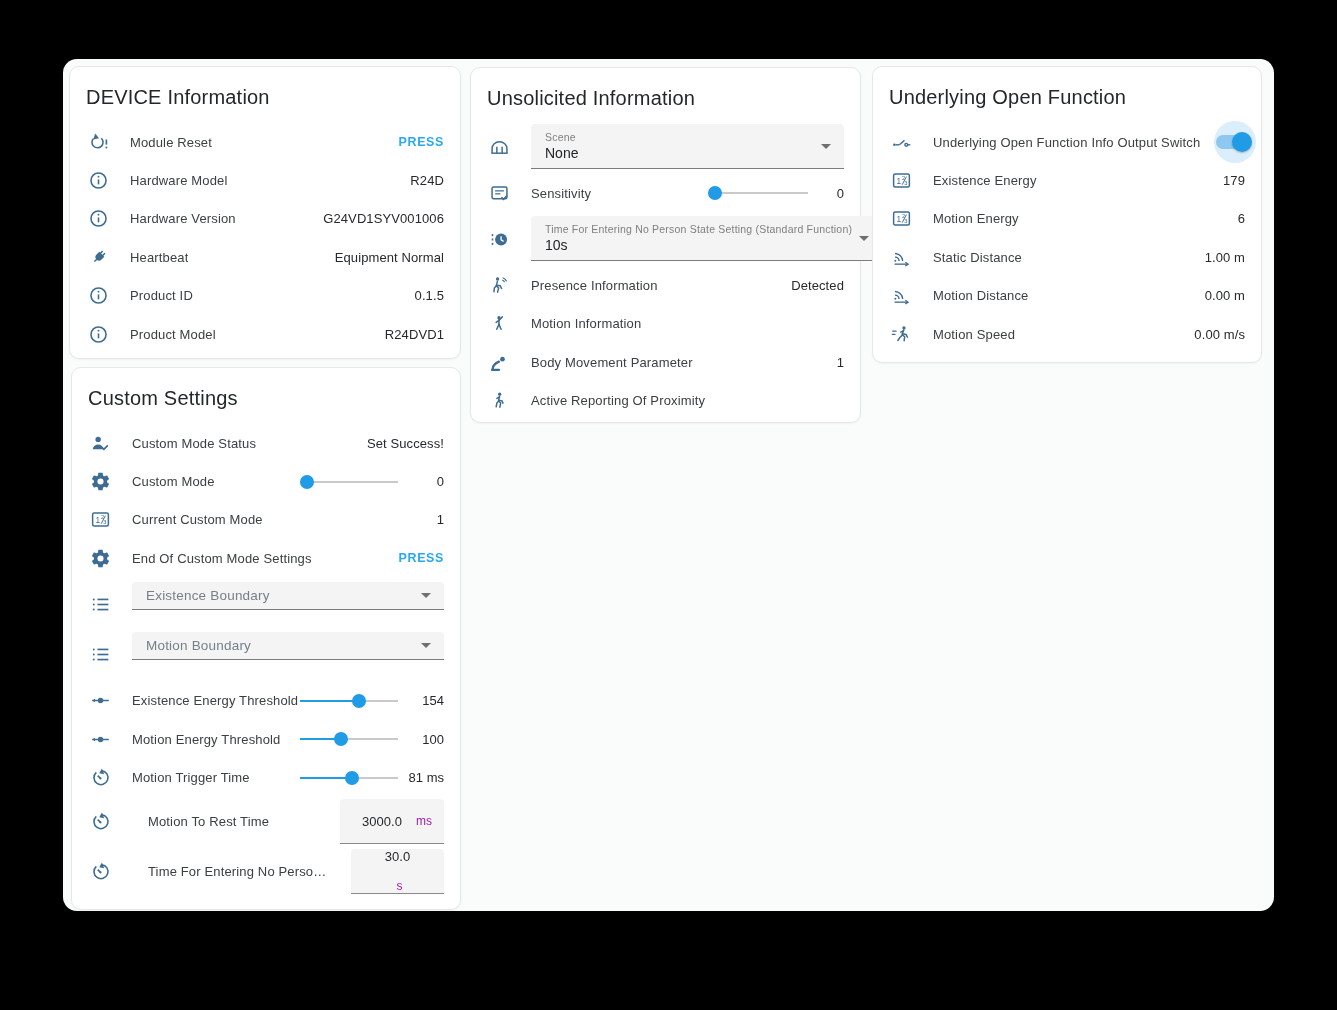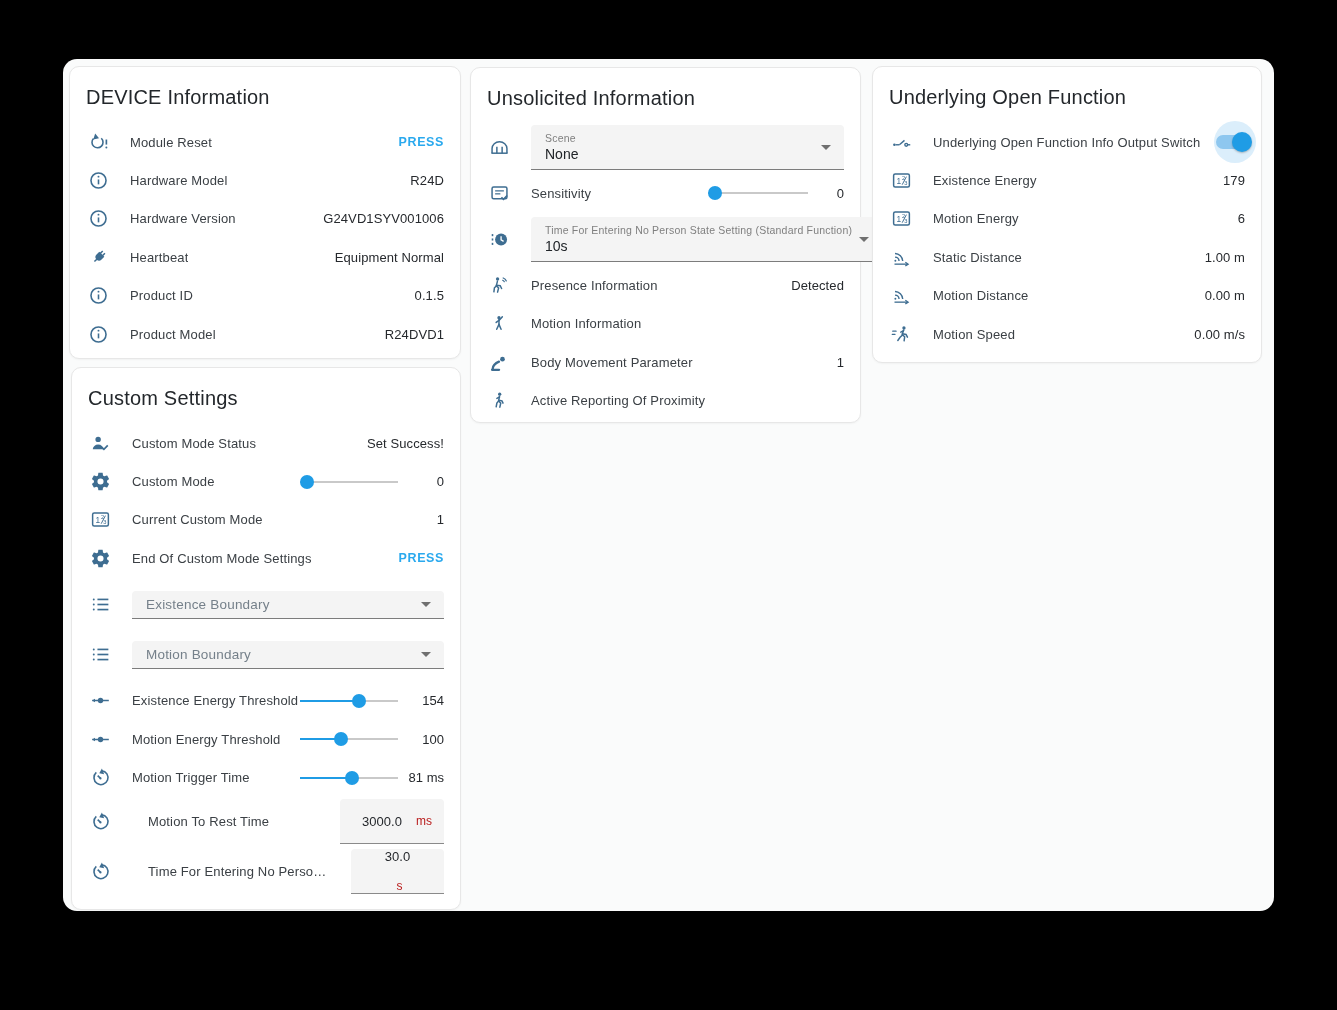--- a/index.html
+++ b/index.html
@@ -19,33 +19,33 @@
   .press { margin-left:auto; font-size:12.5px; font-weight:700; letter-spacing:.6px; color:var(--press,#2aa9ee); cursor:pointer; }
   
   .slider { position:relative; width:98px; height:14px; margin-left:auto; cursor:pointer; }
   .slider.wide { width:100px; }
   .slider .track { position:absolute; left:0; right:0; top:6px; height:2px; background:#c9c9c9; }
   .slider .fill { position:absolute; left:0; top:6px; height:2px; background:var(--accent,#1f9ce5); width:calc(var(--f,0)*100%); }
   .slider .thumb { position:absolute; top:0; left:calc(var(--f,0)*(100% - 14px)); width:14px; height:14px; border-radius:50%; background:var(--accent,#1f9ce5); }
   .slider-value { min-width:44px; text-align:right; font-size:13px; color:#26292d; margin-left:2px; }
   .slider-value.narrow { min-width:34px; }
   
-  .select-row { height:46px; margin:4px 0; display:flex; align-items:center; }
+  .select-row { height:46px; margin:4px 0; display:flex; align-items:flex-start; }
   .select-row .icon { align-self:center; }
   .select { position:relative; flex:1; background:#f4f4f4; border-bottom:1px solid #7c7c7c; border-radius:4px 4px 0 0; padding:6px 30px 6px 14px; cursor:pointer; display:flex; flex-direction:column; justify-content:center; }
   .select .flabel { font-size:10.5px; color:#7f7f7f; letter-spacing:.2px; line-height:14px; white-space:nowrap; overflow:hidden; text-overflow:ellipsis; }
   .select .fvalue { font-size:14px; color:#202428; line-height:18px; }
   .select .rlabel { font-size:13.5px; color:#75808a; letter-spacing:.2px; }
   .select .arrow { position:absolute; right:13px; top:50%; margin-top:-2px; width:0; height:0; border-left:5px solid transparent; border-right:5px solid transparent; border-top:5px solid #6f6f6f; }
   
   .field-row { height:50px; display:flex; align-items:center;gap:16px; }
   .field { margin-left:auto; width:104px; height:45px; background:#f4f4f4; border-bottom:1px solid #8a8a8a; border-radius:4px 4px 0 0; display:flex; align-items:center; padding:0 12px; cursor:text; }
   .field.narrow { width:93px;flex-direction:column; }
   .field .fv { flex:1; text-align:center; font-size:13px; color:#25282c; }
-  .field .unit { font-size:12px; color:#b91c1c; margin-left:4px; }
+  .field .unit { font-size:12px; color:#a21caf; margin-left:4px; }
   
   .toggle { position:relative; width:40px; height:40px; margin-left:auto; margin-right:-9px; flex:0 0 40px; cursor:pointer; }
   .toggle .halo { position:absolute; right:-2px; top:-1px; width:42px; height:42px; border-radius:50%; background:var(--halo,#dbeefb); }
   .toggle .track { position:absolute; left:2px; top:13px; width:34px; height:14px; border-radius:7px; background:var(--toggle-track,#8ec7ef); }
   .toggle .thumb { position:absolute; left:18px; top:10px; width:20px; height:20px; border-radius:50%; background:var(--accent,#1f9ce5); box-shadow:0 1px 2px rgba(0,0,0,.25); }
 </style>
 </head>
 <body>
 
 <div class="viewport">

